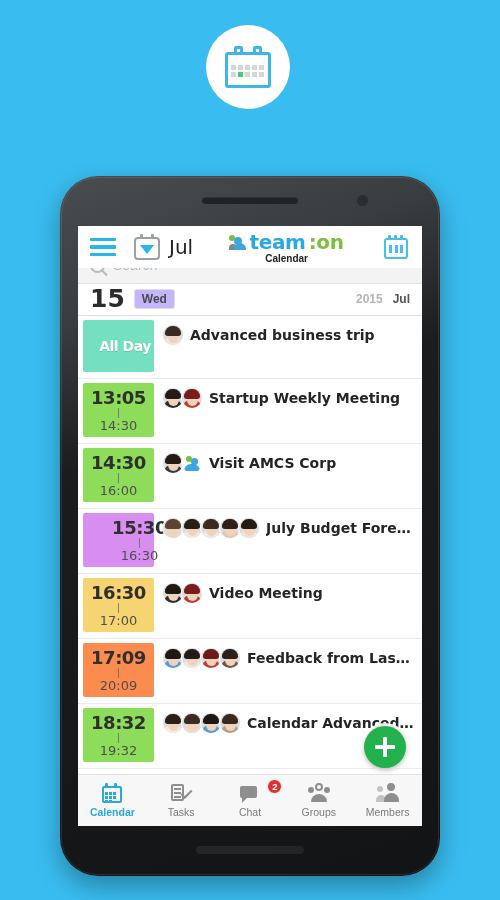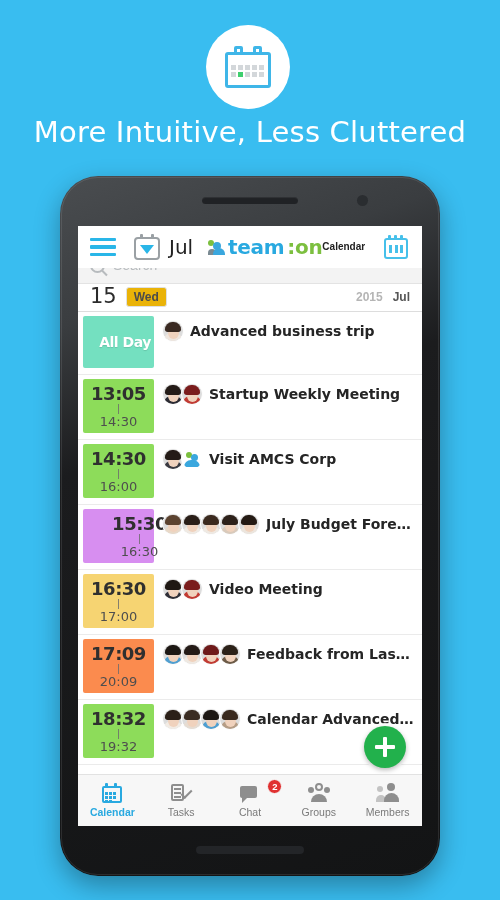--- a/index.html
+++ b/index.html
@@ -97,21 +97,21 @@
   }
   .datepick .nub { position:absolute; top:0; width:3px; height:6px; background:#9aa0a4; border-radius:1px; }
   .datepick .nub.l { left:6px; } .datepick .nub.r { right:6px; }
   .datepick .caret {
     position:absolute; left:50%; top:11px; transform:translateX(-50%);
     width:0;height:0;border-left:7px solid transparent;border-right:7px solid transparent;
     border-top:9px solid #29b6e8;
   }
   .mon { margin-left: 9px; font-size: 20px; color:#222; font-family:"DejaVu Sans",sans-serif; }
 
-  .brand { flex:1; display:flex; align-items:center; justify-content:center; margin-left:-4px; }
+  .brand { flex:1; display:flex; flex-direction:column; align-items:center; justify-content:center; margin-left:-4px; }
   .brand-row { display:flex; align-items:center; gap:3px; }
   .brand-glyph { position:relative; width:17px; height:15px; }
   .brand-glyph .p1 { position:absolute; left:0; top:0; width:6px;height:6px;border-radius:50%;background:#7cbf3f; }
   .brand-glyph .p2 { position:absolute; left:5px; top:2px; width:8px;height:8px;border-radius:50%;background:#3aa7de; }
   .brand-glyph .b1 { position:absolute; left:0px; bottom:0; width:8px;height:6px;border-radius:4px 4px 0 0;background:#7a8a92; }
   .brand-glyph .b2 { position:absolute; left:5px; bottom:0; width:12px;height:7px;border-radius:6px 6px 0 0;background:#3aa7de; }
   .brand-team { font-size:20px; font-weight:600; color:#29a9e0; font-family:"DejaVu Sans",sans-serif; letter-spacing:-.3px;}
   .brand-on { font-size:20px; font-weight:600; color:#7cbf3f; font-family:"DejaVu Sans",sans-serif; letter-spacing:-.3px;text-align:right;}
   .brand-sub { font-size:10px; font-weight:bold; color:#222; margin-top:-1px; }
 
@@ -130,23 +130,23 @@
   .searchstrip .inner { position:absolute; left:12px; top:-11px; display:flex; align-items:center; gap:8px; }
   .searchstrip .mag { width:15px;height:15px;border:2px solid #b7bbbe;border-radius:50%; position:relative;}
   .searchstrip .mag::after{content:"";position:absolute;right:-5px;bottom:-3px;width:7px;height:2px;background:#b7bbbe;transform:rotate(45deg);}
   .searchstrip .ph { font-size:14px; color:#b7bbbe; }
 
   
   .datehdr {
     display:flex; align-items:center; padding:2px 12px 4px 12px;
     background:#fff; border-bottom:1px solid #ddd;
   }
-  .daynum { font-size:21px; color:#2b2b2b; font-weight:400; font-family:"DejaVu Sans",sans-serif; line-height:1; }
+  .daynum { font-size:25px; color:#2b2b2b; font-weight:700; font-family:"DejaVu Sans",sans-serif; line-height:1; }
   .daychip {
-    margin-left:9px; background:#eab308; border:1px solid #dfe0e1; border-radius:3px;
+    margin-left:9px; background:#c4b5fd; border:1px solid #dfe0e1; border-radius:3px;
     padding:2px 7px; font-size:12px; font-weight:bold; color:#4b4b4b;
   }
   .datehdr .sp { flex:1; }
   .yr { font-size:12px; color:#b5b5b5; font-weight:bold; }
   .mo2 { font-size:12px; color:#555; font-weight:bold; margin-left:10px; }
 
   
   .events { position:relative; background:#fff; }
   .erow { display:flex; align-items:stretch; border-bottom:1px solid #ebebeb; min-height:63px; }
   .chip {
@@ -250,21 +250,20 @@
           <i></i>
         <i></i>
           <i class="on"></i>
           <i></i>
           <i></i>
           <i></i>
       </div>
     </div>
   </div>
 
-  <div class="tagline">More Intuitive, Less Cluttered</div>
 
   <div class="phone">
     <div class="earpiece"></div>
     <div class="frontcam"></div>
     <div class="speaker-bottom"></div>
 
     <div class="screen">
 
       <div class="appbar">
         <div class="hamburger">

